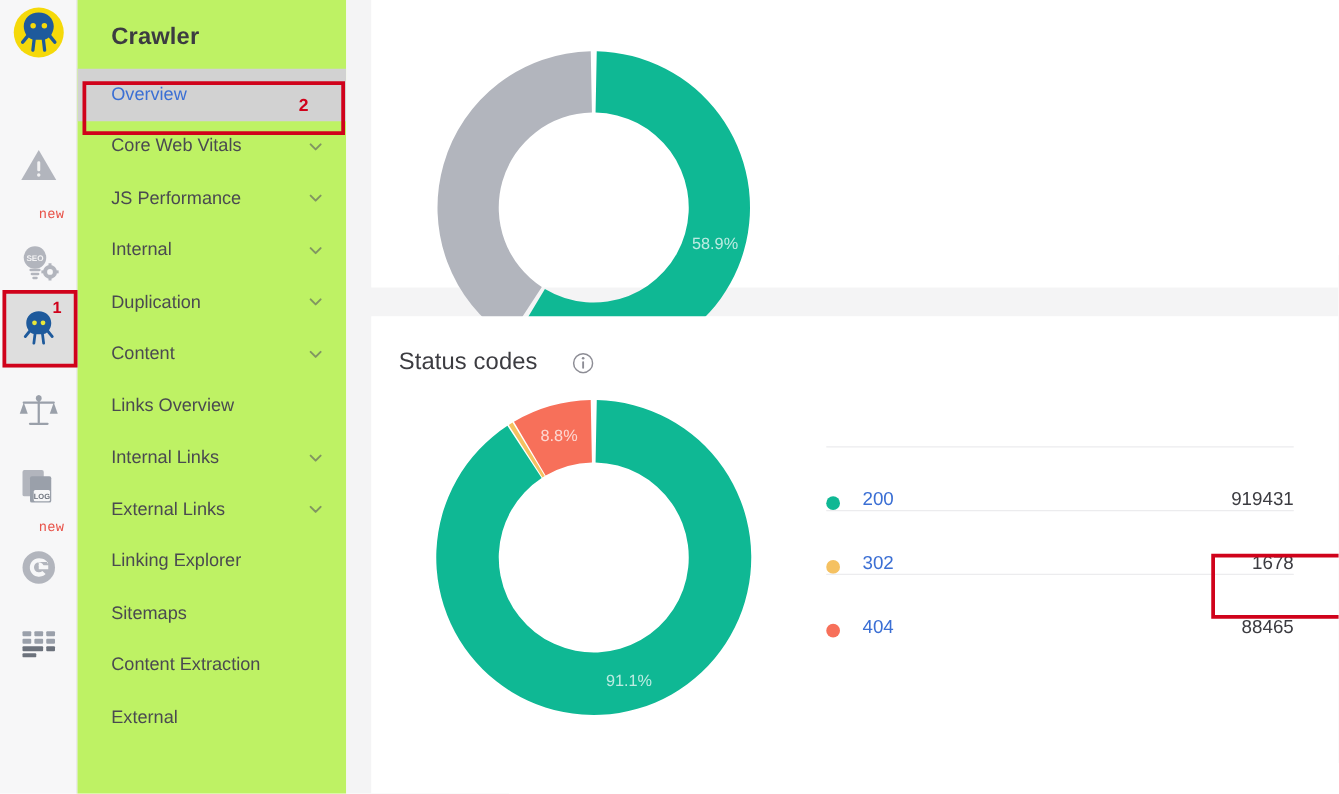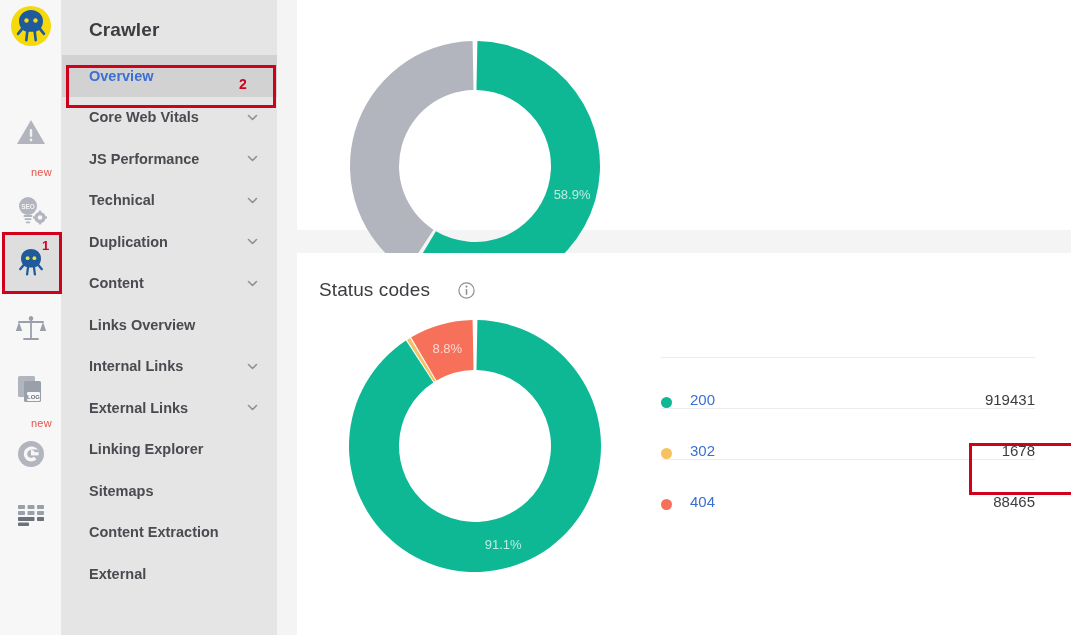--- a/index.html
+++ b/index.html
@@ -25,57 +25,57 @@
   }
   .rail-item {
     position: absolute; left: 4px;
     width: 54px; height: 54px;
     display: flex; align-items: center; justify-content: center;
   }
   .rail-item svg { display: block; }
   .rail-new {
     position: absolute;
     font-size: 11px; color: #e8534a;
-    font-family: Liberation Sans, sans-serif;
+    font-family: Liberation Mono, monospace;
     letter-spacing: .2px;
   }
   .rail-badge {
     position: absolute;
     font-size: 13px; font-weight: 700; color: #d0021b;
   }
   .rail-hl {
     position: absolute;
     border: 3px solid #d0021b;
     background: #dedede;
     z-index: 1;
   }
 
   
   .sidebar {
     width: 215px; height: 635px;
-    background: #e5e5e5;
+    background: #bef264;
     flex: 0 0 215px;
     position: relative;
     overflow: hidden;
   }
   .sb-title {
     font-size: 19px; font-weight: 700; color: #3c3c41;
     padding: 19px 0 0 27px;
     letter-spacing: .1px;
   }
   .sb-list { margin-top: 14px; }
   .sb-item {
     height: 41.5px;
     display: flex; align-items: center;
     padding: 0 18px 0 27px;
     font-size: 14.5px;
     color: #4a4a50;
     position: relative;
   }
-  .sb-item .sb-label { flex: 1 1 auto; white-space: nowrap; font-weight: bold; }
+  .sb-item .sb-label { flex: 1 1 auto; white-space: nowrap; }
   .sb-item.active { background: #d2d2d2; }
   .sb-item.active .sb-label { color: #3b6fd4; }
   .chev { width: 13px; height: 13px; flex: 0 0 13px; opacity: .6; }
   .chev svg { display: block; }
   .sb-hl {
     position: absolute;
     left: 4px; top: 65px;
     width: 210px; height: 43px;
     border: 3px solid #d0021b;
     pointer-events: none;
@@ -269,21 +269,21 @@
         </div>
         <div class="sb-item">
           <span class="sb-label">JS Performance</span>
           <span class="chev">
             <svg viewBox="0 0 13 13" width="13" height="13">
               <path d="M2.5 4.5 L6.5 8.5 L10.5 4.5" fill="none" stroke="#5a5a60" stroke-width="1.6" stroke-linecap="round" stroke-linejoin="round"></path>
             </svg>
           </span>
         </div>
         <div class="sb-item">
-          <span class="sb-label">Technical</span>
+          <span class="sb-label">Internal</span>
           <span class="chev">
             <svg viewBox="0 0 13 13" width="13" height="13">
               <path d="M2.5 4.5 L6.5 8.5 L10.5 4.5" fill="none" stroke="#5a5a60" stroke-width="1.6" stroke-linecap="round" stroke-linejoin="round"></path>
             </svg>
           </span>
         </div>
         <div class="sb-item">
           <span class="sb-label">Duplication</span>
           <span class="chev">
             <svg viewBox="0 0 13 13" width="13" height="13">

